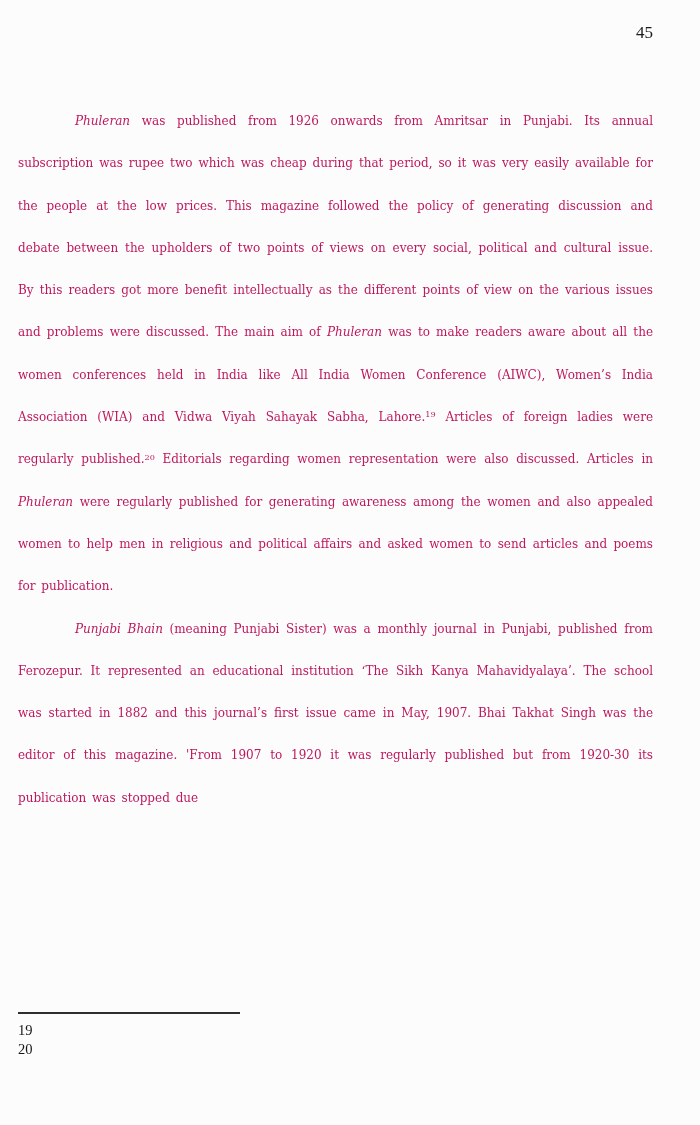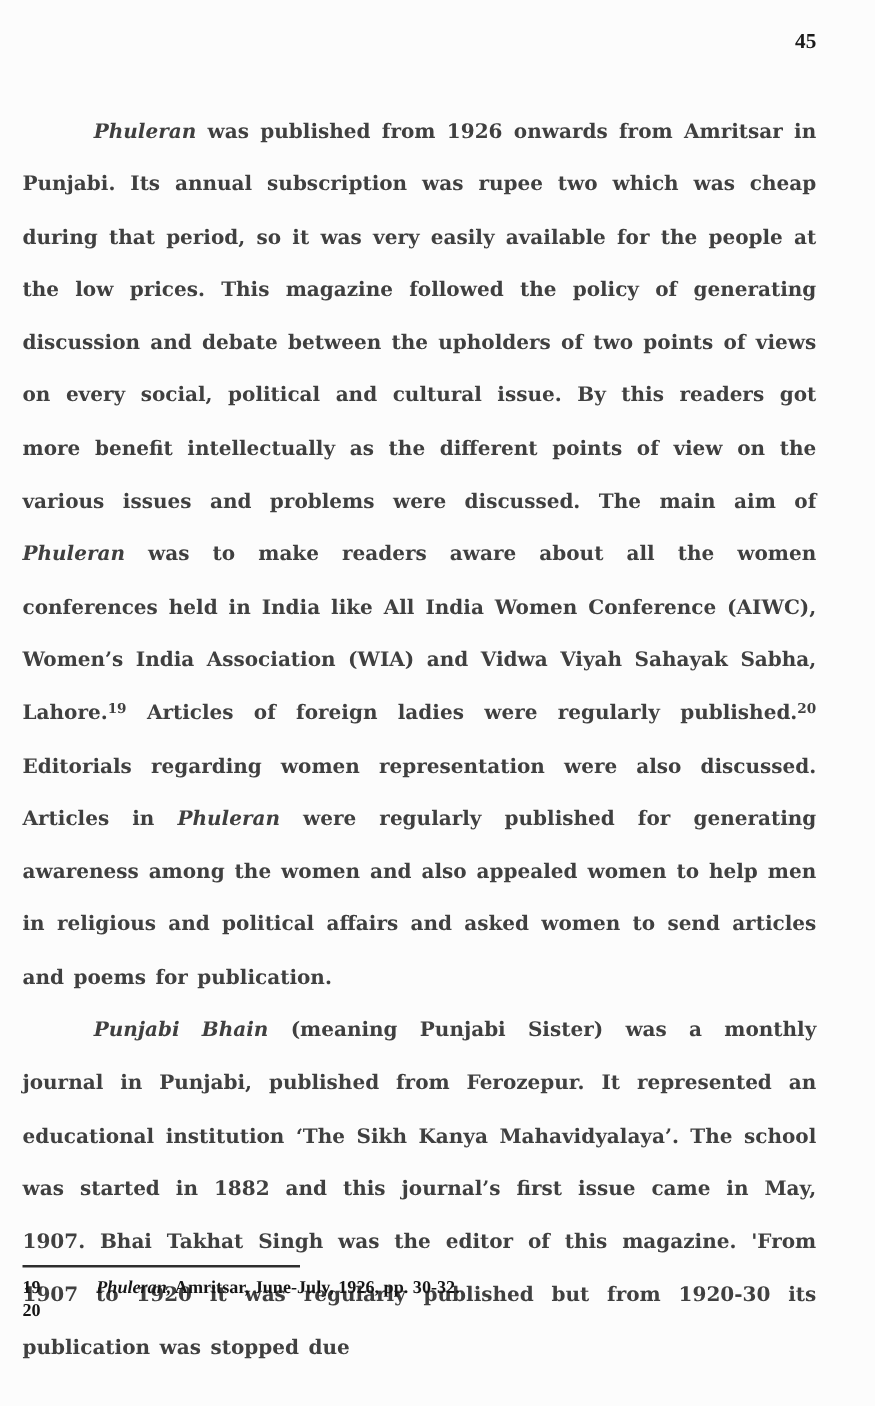--- a/index.html
+++ b/index.html
@@ -7,38 +7,37 @@
     width: 700px; height: 1125px;
     background: #e8e8e8;
     font-family: "DejaVu Serif", serif;
   }
   .page {
     position: relative;
     width: 700px; height: 1125px;
     background: #fcfcfc;
     overflow: hidden;
     color: #161616;
-    font-weight: bold;
   }
   .page-number {
     position: absolute;
     top: 23px; right: 47px;
     font-family: "Liberation Serif", serif;
     font-size: 17px;
     color: #1a1a1a;
   }
   .body-text {
     position: absolute;
-    left: 18px; top: 84px;
+    left: 18px; top: 100px;
     width: 635px;
-    font-size: 16px;
+    font-size: 12px;
     line-height: 42.3px;
     text-align: justify;
     word-spacing: 2px;
-    color: #404040;
+    color: #be185d;
   }
   .body-text p {
     margin: 0;
     text-indent: 57px;
   }
   .body-text em { font-style: italic; }
   sup.fnref {
     font-size: 68%;
     line-height: 0;
     position: relative;
@@ -72,20 +71,19 @@
   <div class="body-text">
       <p><em>Phuleran</em><span> was published from 1926 onwards from Amritsar in Punjabi.  Its annual subscription was rupee two which was cheap during that period, so it was very easily available for the people at the low prices.  This magazine followed the policy of generating discussion and debate between the upholders of two points of views on every social, political and cultural issue.  By this readers got more benefit intellectually as the different points of view on the various issues and problems were discussed. The main aim of </span><em>Phuleran</em><span> was to make readers aware about all the women conferences held in India like All India Women Conference (AIWC), Women’s India Association (WIA) and Vidwa Viyah Sahayak Sabha, Lahore.</span><sup class="fnref">19</sup><span> Articles of foreign ladies were regularly published.</span><sup class="fnref">20</sup><span> Editorials regarding women representation were also discussed. Articles in </span><em>Phuleran</em><span> were regularly published for generating awareness among the women and also appealed women to help men in religious and political affairs and asked women to send articles and poems for publication.</span></p>
       <p><em>Punjabi Bhain</em><span> (meaning Punjabi Sister) was a monthly journal in Punjabi, published from Ferozepur.  It represented an educational institution ‘The Sikh Kanya Mahavidyalaya’.  The school was started in 1882 and this journal’s first issue came in May, 1907.  Bhai Takhat Singh was the editor of this magazine. 'From 1907 to 1920 it was regularly published but from 1920-30 its publication was stopped due</span></p>
     </div>
 
   <div class="footnotes">
     <div class="fn-rule"></div>
     <div id="footnote-list">
         <div class="footnote">
           <div class="fn-num">19</div>
-          <div class="fn-text"><em>Phuleran,</em><span> Amritsar, June-July, 1926, pp. 30-32.</span></div>
         </div>
         <div class="footnote">
           <div class="fn-num">20</div>
         </div>
       </div>
   </div>
 </div>
 
 </body></html>

